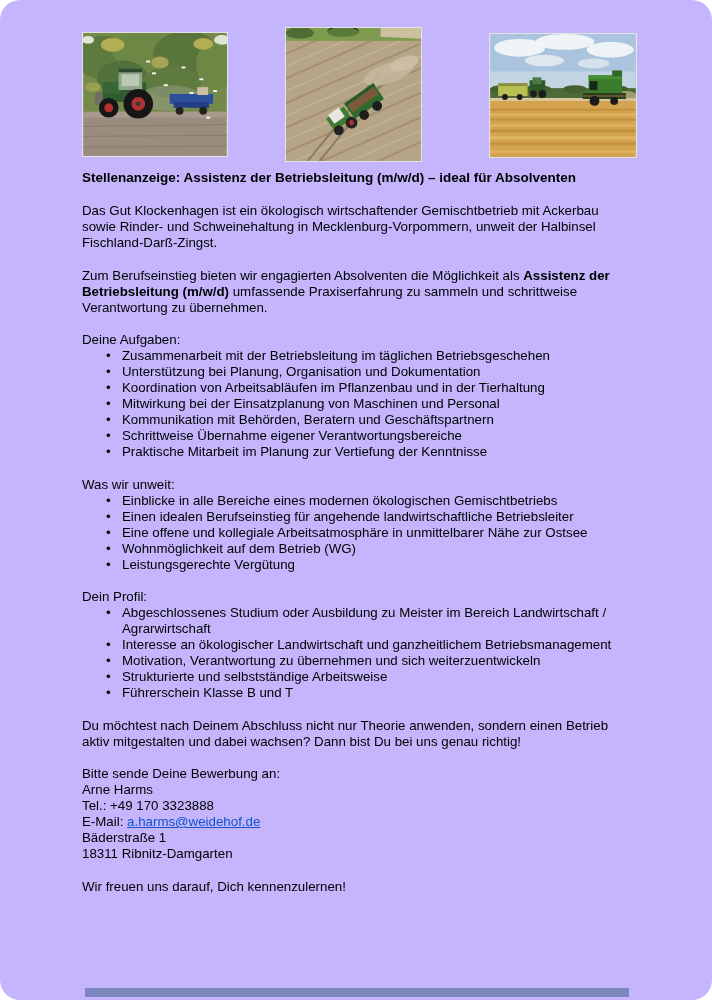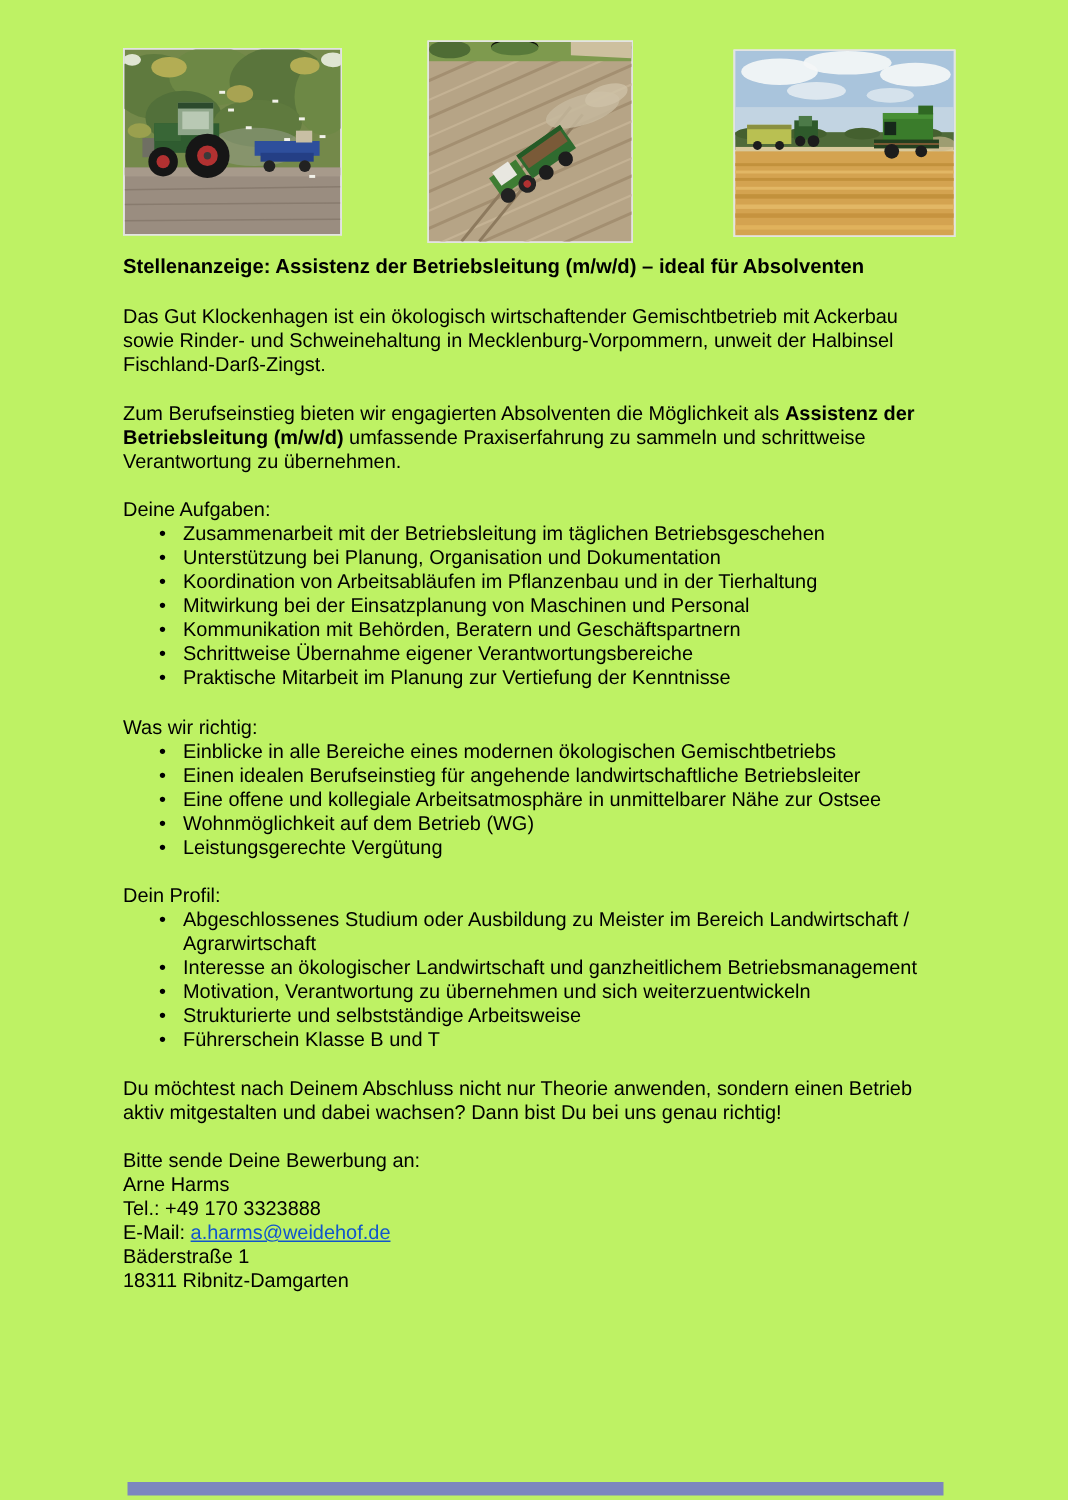--- a/index.html
+++ b/index.html
@@ -1,21 +1,21 @@
 <!DOCTYPE html>
 <html lang="de"><head>
 <meta charset="utf-8">
 <style>
   html, body { margin: 0; padding: 0; background: #ffffff; }
   body {
     width: 712px; height: 1000px;
     font-family: "Liberation Sans", sans-serif;
     font-size: 13.3px; line-height: 16px; color: #000;
   }
-  .page { position: relative; width: 712px; height: 1000px; overflow: hidden; background: #bef264; }
+  .page { position: relative; width: 712px; height: 1000px; overflow: hidden; background: #c4b5fd; border-radius: 20px; }
 
   
   .photos { position: absolute; top: 27px; left: 82px; width: 555px; height: 135px; }
   .photo { position: absolute; border: 1px solid #e3e3e3; box-sizing: border-box; background: #eee; }
   .photo svg { display: block; }
   .photo-1 { left: 0;   top: 5px; width: 146px; height: 125px; }
   .photo-2 { left: 203px; top: 0;  width: 137px; height: 135px; }
   .photo-3 { left: 407px; top: 6px; width: 148px; height: 125px; }
 
   
@@ -207,21 +207,21 @@
         <li>Unterstützung bei Planung, Organisation und Dokumentation</li>
         <li>Koordination von Arbeitsabläufen im Pflanzenbau und in der Tierhaltung</li>
         <li>Mitwirkung bei der Einsatzplanung von Maschinen und Personal</li>
         <li>Kommunikation mit Behörden, Beratern und Geschäftspartnern</li>
         <li>Schrittweise Übernahme eigener Verantwortungsbereiche</li>
         <li>Praktische Mitarbeit im Planung zur Vertiefung der Kenntnisse</li>
       </ul>
     </div>
 
     <div>
-      <p class="sec-head">Was wir richtig:</p>
+      <p class="sec-head">Was wir unweit:</p>
       <ul>
         <li>Einblicke in alle Bereiche eines modernen ökologischen Gemischtbetriebs</li>
         <li>Einen idealen Berufseinstieg für angehende landwirtschaftliche Betriebsleiter</li>
         <li>Eine offene und kollegiale Arbeitsatmosphäre in unmittelbarer Nähe zur Ostsee</li>
         <li>Wohnmöglichkeit auf dem Betrieb (WG)</li>
         <li>Leistungsgerechte Vergütung</li>
       </ul>
     </div>
 
     <div>
@@ -240,18 +240,19 @@
 
     <div class="contact-block contact-gap">
       <p>Bitte sende Deine Bewerbung an:</p>
       <p>Arne Harms</p>
       <p>Tel.: +49 170 3323888</p>
       <p><span>E-Mail: </span><a class="email-link" style="color: rgb(17, 85, 204);">a.harms@weidehof.de</a></p>
       <p>Bäderstraße 1</p>
       <p>18311 Ribnitz-Damgarten</p>
     </div>
 
+    <p>Wir freuen uns darauf, Dich kennenzulernen!</p>
 
   </div>
 
   <div class="footer-bar" style="background: rgb(124, 135, 190);"></div>
 
 </div>
 
 </body></html>

